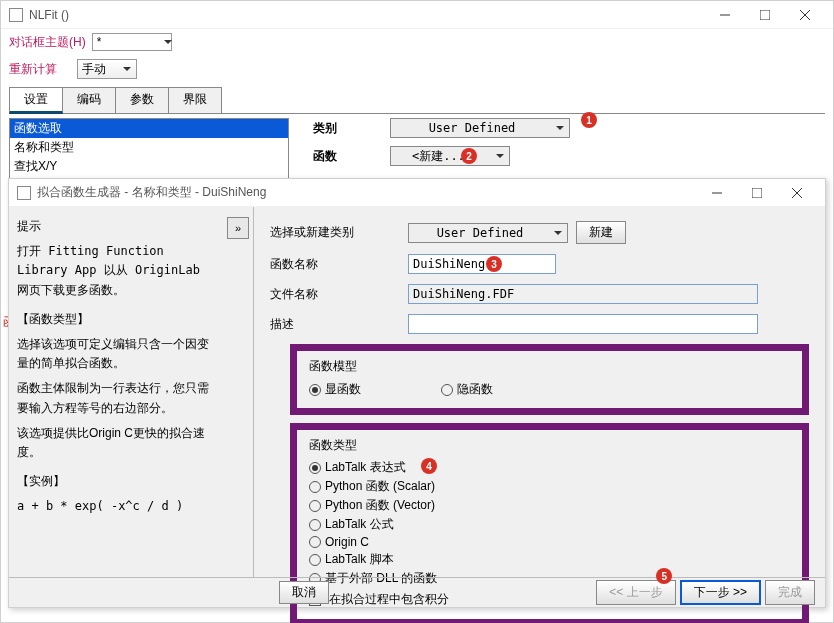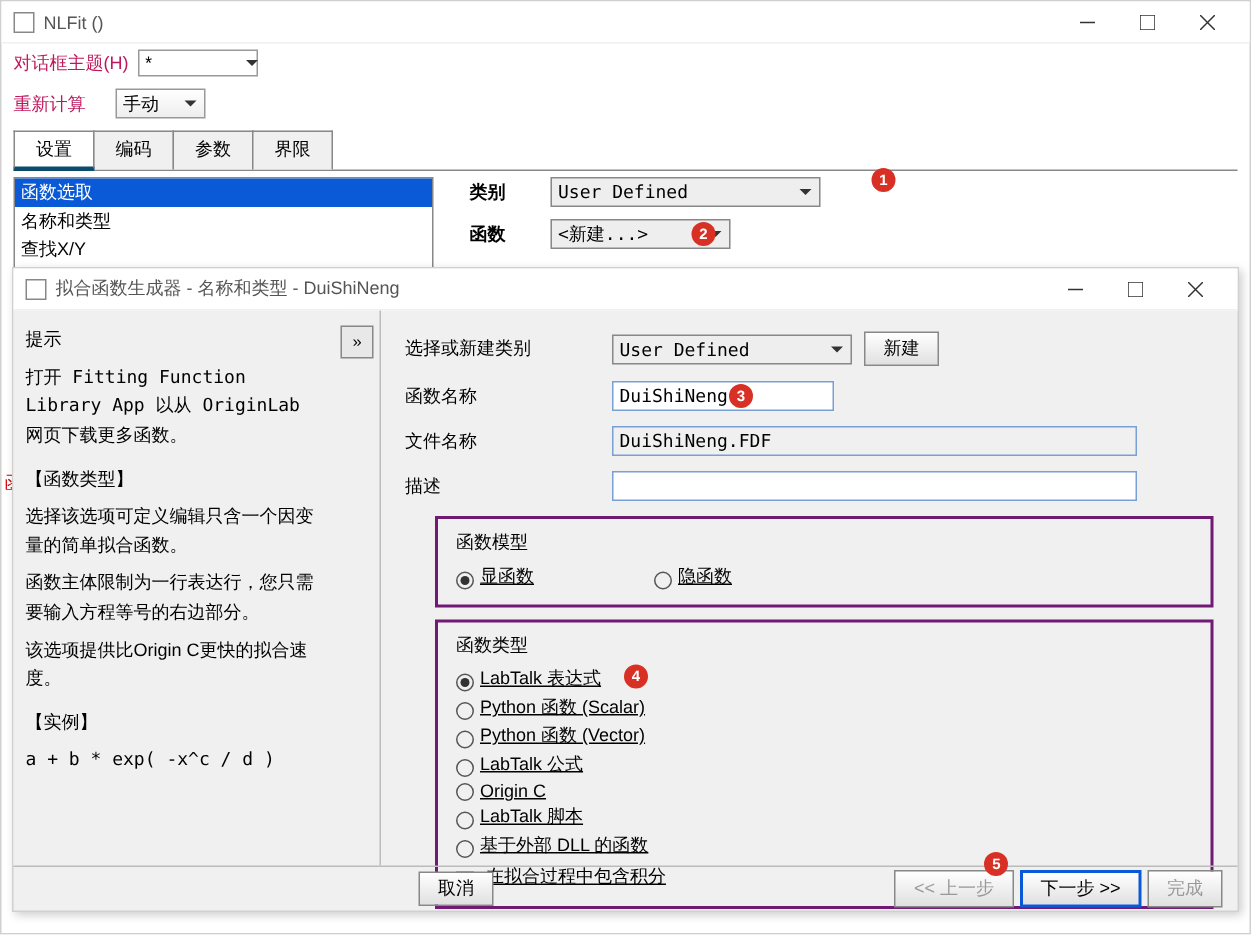--- a/index.html
+++ b/index.html
@@ -24,43 +24,43 @@
     .tab { padding: 3px 14px; border: 1px solid #888; border-bottom: none; background: #f0f0f0; margin-right: -1px; cursor: pointer; }
     .tab.active { background: #fff; border-bottom: 3px solid #0c4a6e; margin-bottom: -1px; z-index: 1; }
     
     .content-row { display: flex; padding: 4px 8px; gap: 4px; }
     .left-panel { width: 280px; }
     .listbox { border: 1px solid #888; height: 72px; background: #fff; }
     .list-item { padding: 1px 4px; cursor: pointer; }
     .list-item.selected { background: #0a59d6; color: #fff; }
     
     .right-panel { flex: 1; padding-left: 20px; }
-    .field-row { display: flex; align-items: center; margin-bottom: 8px; gap: 4px; }
+    .field-row { display: flex; align-items: center; margin-bottom: 8px; gap: 27px; }
     .field-label { width: 50px; font-weight: bold; }
-    .select-box { border: 1px solid #888; padding: 1px 20px 1px 4px; height: 20px; width: 180px; position: relative; display: inline-flex; align-items: center; background: #eee; font-family: monospace; }
+    .select-box { border: 1px solid #888; padding: 1px 20px 1px 4px; height: 20px; width: 180px; position: relative; display: inline-flex; align-items: center; background: #eee; font-family: monospace; justify-content: center; }
     .select-box::after { content: ''; position: absolute; right: 5px; top: 50%; transform: translateY(-50%); border-left: 4px solid transparent; border-right: 4px solid transparent; border-top: 4px solid #333; }
     
     .badge { width: 16px; height: 16px; border-radius: 50%; background: #d93025; color: #fff; font-size: 10px; font-weight: bold; display: inline-flex; align-items: center; justify-content: center; position: absolute; }
     
     .builder-window { left: 8px; top: 178px; width: 818px; height: 430px; background: #f0f0f0; box-shadow: 2px 2px 6px rgba(0,0,0,0.2); z-index: 10; }
     .builder-body { display: flex; height: calc(100% - 58px); }
     .hint-panel { width: 218px; padding: 10px 8px; background: #f0f0f0; font-size: 12px; line-height: 1.6; }
     .hint-panel .section-title { margin-top: 10px; }
     .hint-panel p { margin-bottom: 6px; }
     .expand-btn { width: 22px; height: 22px; border: 1px solid #888; background: #e8e8e8; display: flex; align-items: center; justify-content: center; margin: 10px 4px 0 0; cursor: pointer; align-self: flex-start; font-size: 11px; }
     .form-panel { flex: 1; padding: 14px 16px; border-left: 1px solid #bbb; }
     .form-row { display: flex; align-items: center; margin-bottom: 10px; gap: 8px; }
     .form-label { width: 100px; }
     .form-input { border: 1px solid #7a9fd4; padding: 2px 4px; font-size: 12px; height: 20px; font-family: monospace; }
     .btn { border: 1px solid #888; background: linear-gradient(#fff, #e0e0e0); padding: 2px 12px; cursor: pointer; font-size: 12px; }
     
-    .fieldset { border: 2px solid #701a75; padding: 8px 12px; margin-bottom: 8px; margin-left: 0; text-decoration: underline; }
+    .fieldset { border: 7px solid #701a75; padding: 8px 12px; margin-bottom: 8px; margin-left: 0; }
     .fieldset-title { background: #f0f0f0; padding: 0 4px; margin-left: -4px; margin-top: -16px; display: inline-block; margin-bottom: 4px; }
     .radio-row { display: flex; gap: 80px; padding: 2px 0; }
-    .radio-item { display: flex; align-items: flex-end; gap: 4px; cursor: pointer; }
+    .radio-item { display: flex; align-items: center; gap: 4px; cursor: pointer; }
     .radio { width: 12px; height: 12px; border: 1px solid #555; border-radius: 50%; display: inline-flex; align-items: center; justify-content: center; }
     .radio.checked::after { content: ''; width: 6px; height: 6px; border-radius: 50%; background: #333; }
     .checkbox { width: 12px; height: 12px; border: 1px solid #555; display: inline-block; margin-right: 4px; }
     
     .footer { display: flex; justify-content: space-between; padding: 4px 10px; border-top: 1px solid #bbb; position: absolute; bottom: 0; left: 0; right: 0; height: 30px; align-items: center; }
     .footer-right { display: flex; gap: 4px; }
     .btn.disabled { color: #999; }
     .btn.primary { border: 2px solid #0a59d6; }
     
     .red-text { color: #c00; }

